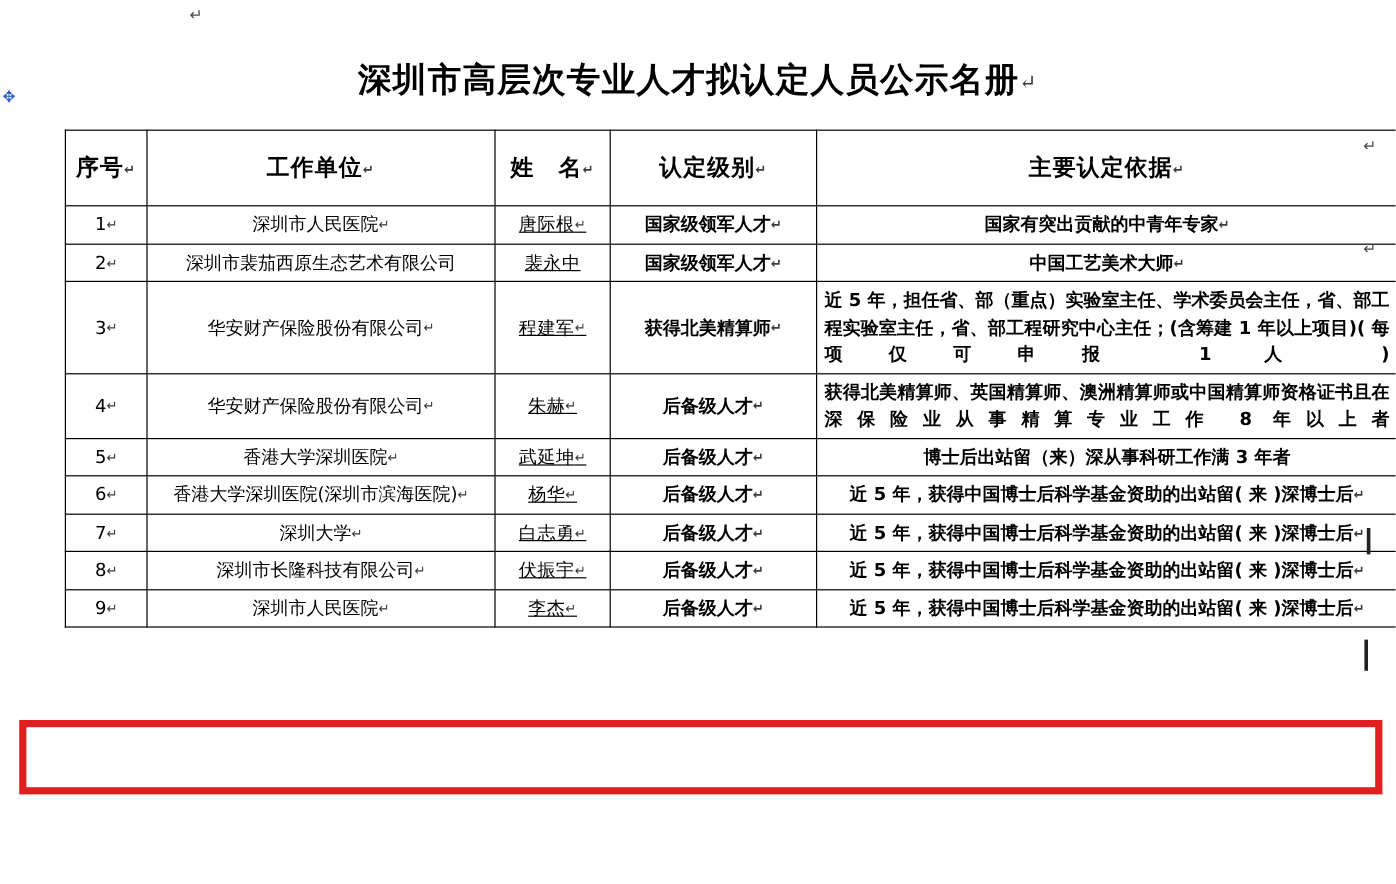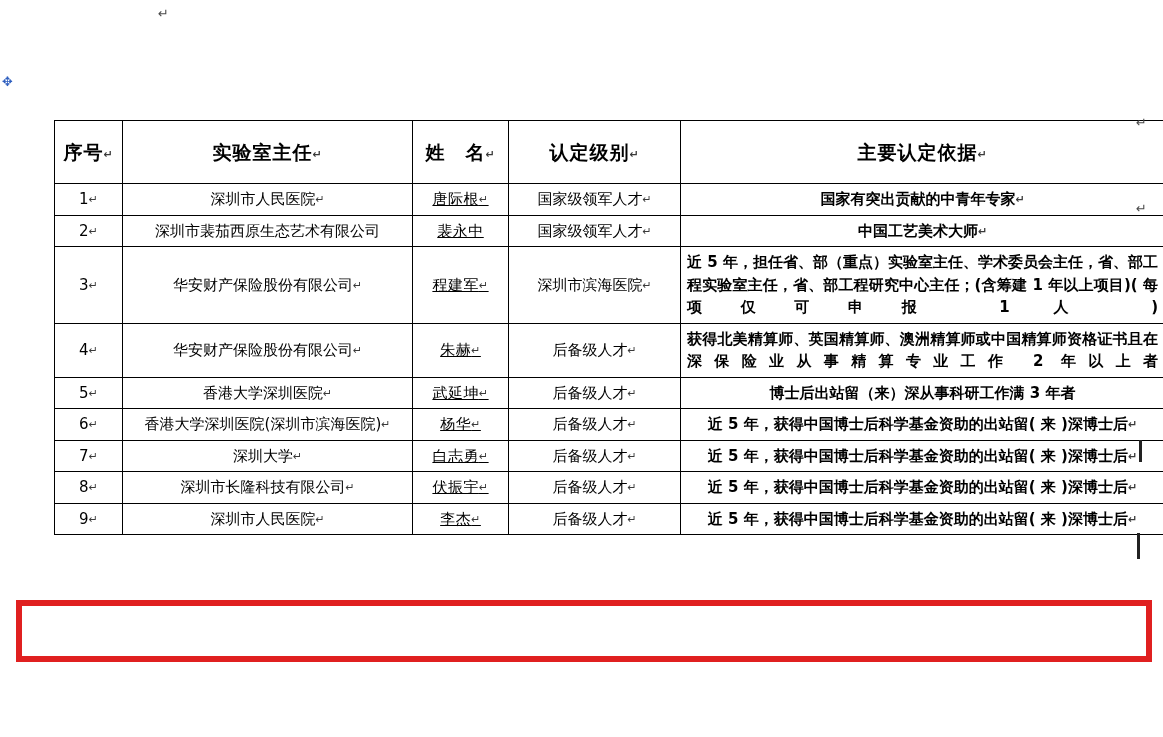--- a/index.html
+++ b/index.html
@@ -56,21 +56,21 @@
   .doc-title .pilcrow {
     font-weight: normal;
     font-size: 17px;
     color: #3a3a3a;
     vertical-align: 2px;
   }
 
   .table-wrap {
     position: absolute;
     left: 22px;
-    top: 120px;
+    top: 108px;
     width: 1110px;
     padding-left: 32px;
   }
   table.main {
     border-collapse: collapse;
     width: 1110px;
     table-layout: fixed;
     background: #fff;
   }
   table.main td, table.main th {
@@ -92,21 +92,21 @@
   }
   col.c0 { width: 68px; }
   col.c1 { width: 290px; }
   col.c2 { width: 96px; }
   col.c3 { width: 172px; }
   col.c4 { width: 484px; }
 
   .cell-idx { font-size: 15px; }
   .cell-unit { font-size: 15px; }
   .cell-name { font-size: 15px; letter-spacing: 0.5px; text-decoration: underline; }
-  .cell-level { font-size: 15px; }
+  .cell-level { font-size: 15px; font-weight: bold; }
   .cell-basis { font-size: 15px; line-height: 1.55; font-weight: bold; }
   .cell-basis.justified { text-align: justify; text-align-last: justify; }
 
   .pm {
     color: #3a3a3a;
     font-size: 11px;
     vertical-align: 1px;
   }
 
   
@@ -143,34 +143,37 @@
   }
 </style>
 </head>
 <body>
 
 <div class="page">
 
   <div class="stray-mark">↵</div>
   <div class="left-handle">✥</div>
 
+  <div class="doc-title">
+    <span>深圳市高层次专业人才拟认定人员公示名册</span><span class="pilcrow">↵</span>
+  </div>
 
   <div class="table-wrap">
     <table class="main">
       <colgroup>
         <col class="c0">
           <col class="c1">
           <col class="c2">
           <col class="c3">
           <col class="c4">
       </colgroup>
       <thead>
         <tr>
           <th><span>序号</span><span class="pm">↵</span></th>
-          <th><span>实验室主任</span><span class="pm">↵</span></th>
+          <th><span>工作单位</span><span class="pm">↵</span></th>
           <th><span>姓　名</span><span class="pm">↵</span></th>
           <th><span>认定级别</span><span class="pm">↵</span></th>
           <th><span>主要认定依据</span><span class="pm">↵</span></th>
         </tr>
       </thead>
       <tbody>
         <tr>
           <td class="cell-idx"><span>1</span><span class="pm">↵</span></td>
           <td class="cell-unit"><span>深圳市人民医院</span><span class="pm">↵</span></td>
           <td class="cell-name"><span>唐际根</span><span class="pm">↵</span></td>
@@ -181,29 +184,29 @@
           <td class="cell-idx"><span>2</span><span class="pm">↵</span></td>
           <td class="cell-unit"><span>深圳市裴茄西原生态艺术有限公司</span></td>
           <td class="cell-name"><span>裴永中</span></td>
           <td class="cell-level"><span>国家级领军人才</span><span class="pm">↵</span></td>
           <td class="cell-basis"><span>中国工艺美术大师</span><span class="pm">↵</span></td>
         </tr>
         <tr>
           <td class="cell-idx"><span>3</span><span class="pm">↵</span></td>
           <td class="cell-unit"><span>华安财产保险股份有限公司</span><span class="pm">↵</span></td>
           <td class="cell-name"><span>程建军</span><span class="pm">↵</span></td>
-          <td class="cell-level"><span>深圳市滨海医院</span><span class="pm">↵</span></td>
+          <td class="cell-level"><span>获得北美精算师</span><span class="pm">↵</span></td>
           <td class="cell-basis justified"><span>近 5 年，担任省、部（重点）实验室主任、学术委员会主任，省、部工程实验室主任，省、部工程研究中心主任；(含筹建 1 年以上项目)( 每项仅可申报 1 人 )</span></td>
         </tr>
         <tr>
           <td class="cell-idx"><span>4</span><span class="pm">↵</span></td>
           <td class="cell-unit"><span>华安财产保险股份有限公司</span><span class="pm">↵</span></td>
           <td class="cell-name"><span>朱赫</span><span class="pm">↵</span></td>
           <td class="cell-level"><span>后备级人才</span><span class="pm">↵</span></td>
-          <td class="cell-basis justified"><span>获得北美精算师、英国精算师、澳洲精算师或中国精算师资格证书且在深保险业从事精算专业工作 2 年以上者</span></td>
+          <td class="cell-basis justified"><span>获得北美精算师、英国精算师、澳洲精算师或中国精算师资格证书且在深保险业从事精算专业工作 8 年以上者</span></td>
         </tr>
         <tr>
           <td class="cell-idx"><span>5</span><span class="pm">↵</span></td>
           <td class="cell-unit"><span>香港大学深圳医院</span><span class="pm">↵</span></td>
           <td class="cell-name"><span>武延坤</span><span class="pm">↵</span></td>
           <td class="cell-level"><span>后备级人才</span><span class="pm">↵</span></td>
           <td class="cell-basis"><span>博士后出站留（来）深从事科研工作满 3 年者</span></td>
         </tr>
         <tr>
           <td class="cell-idx"><span>6</span><span class="pm">↵</span></td>

